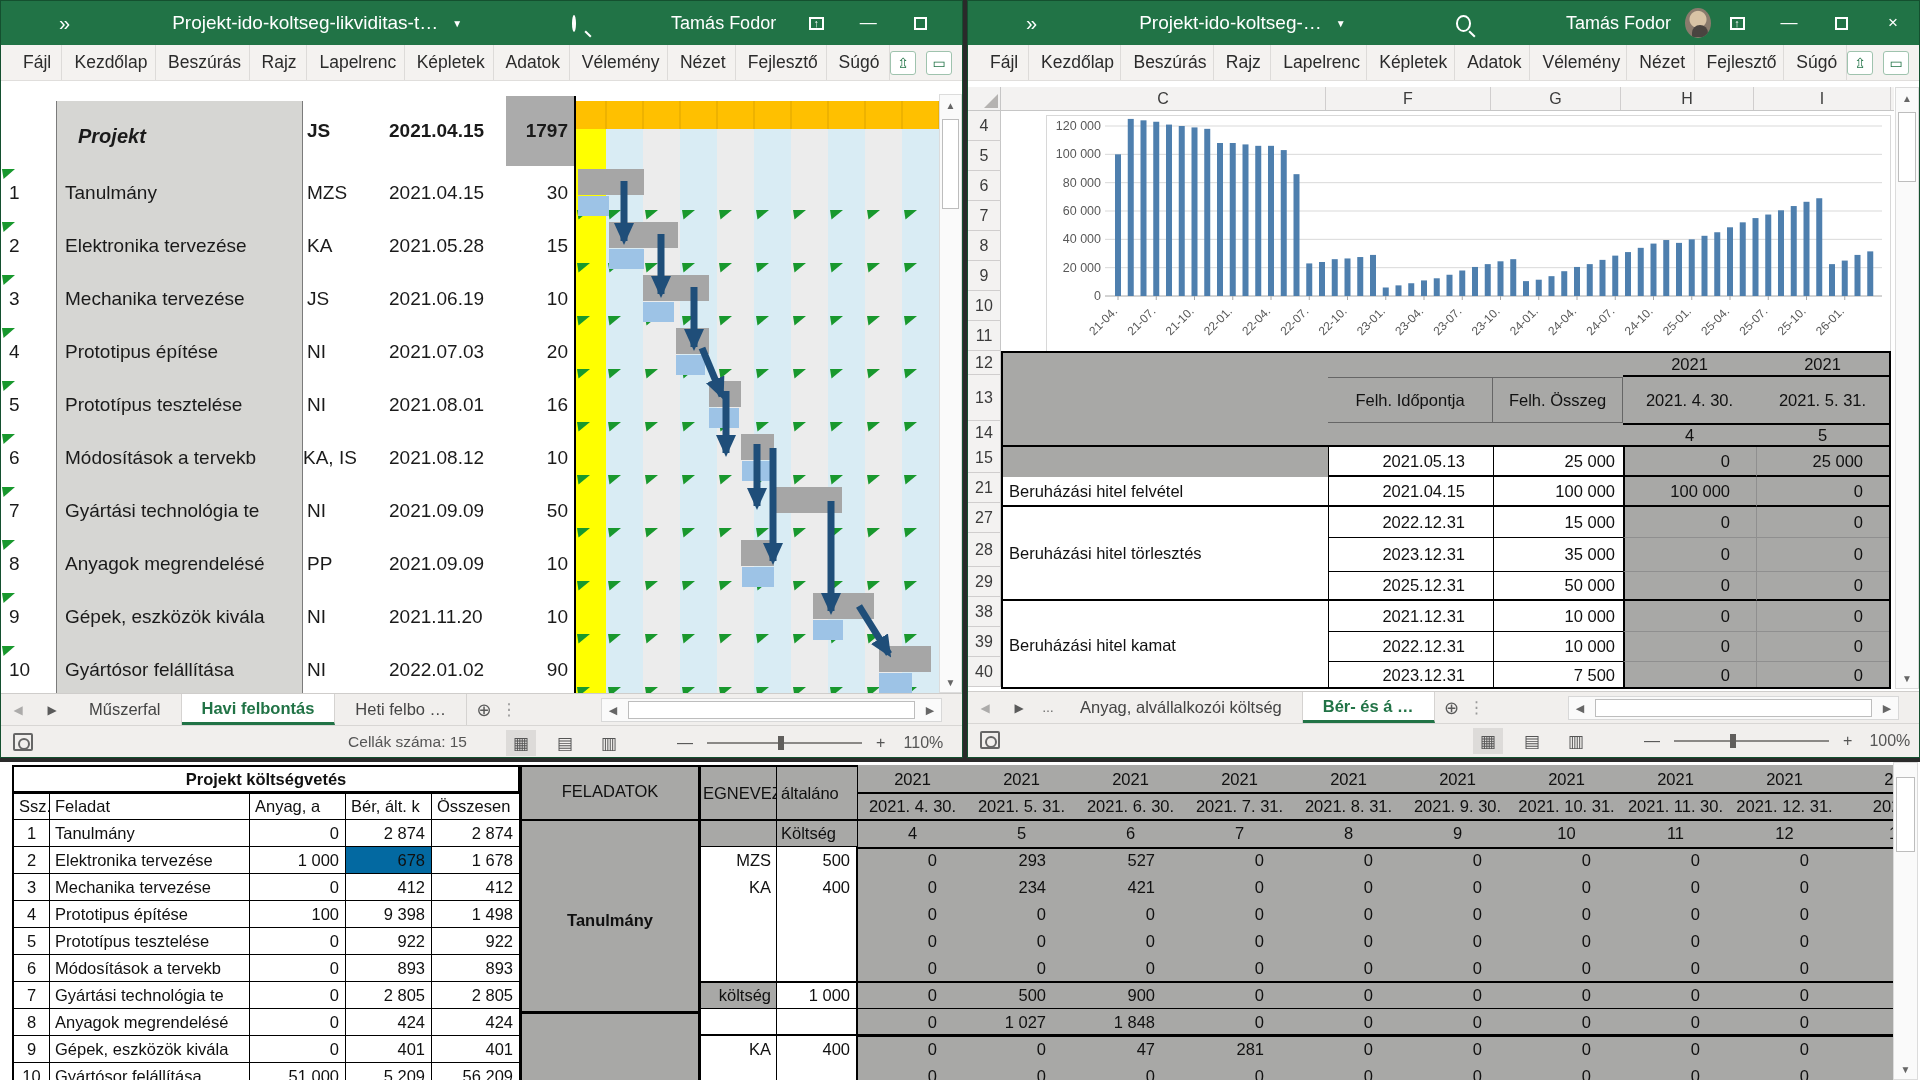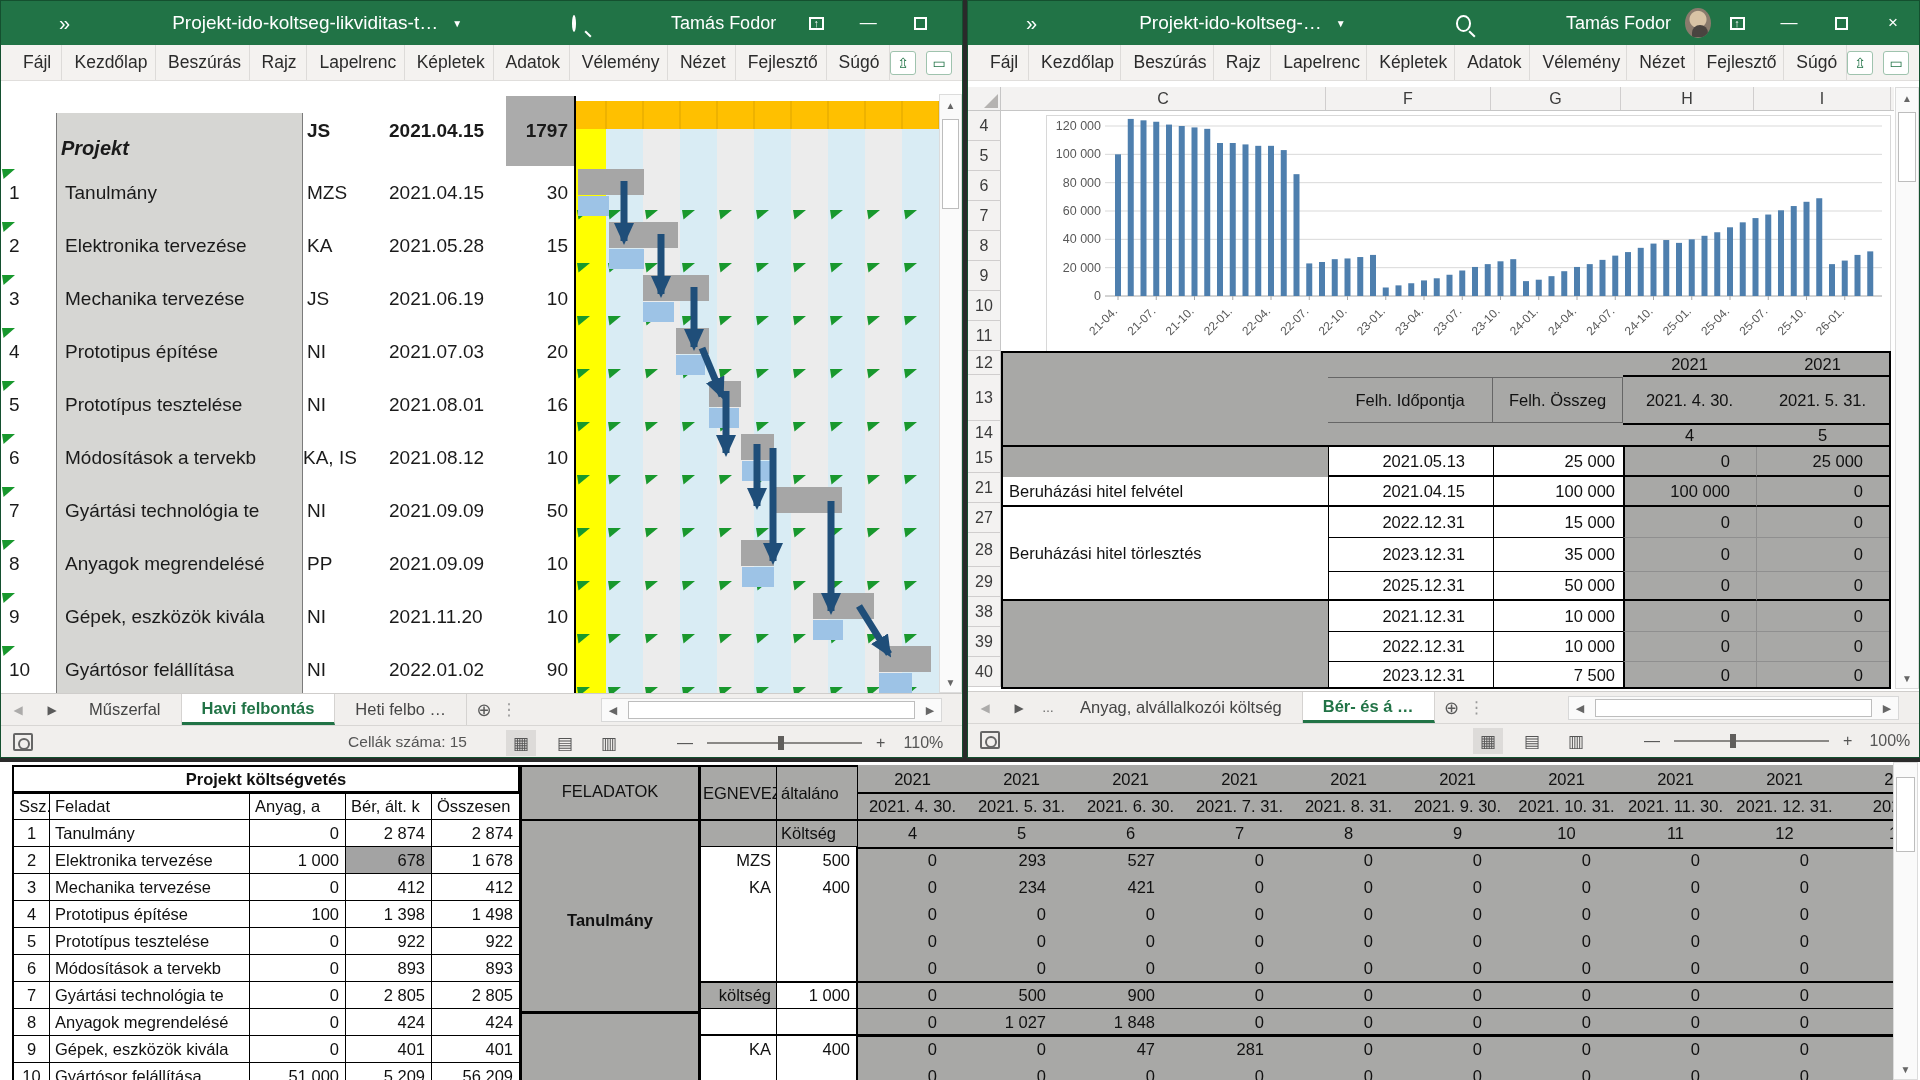--- a/index.html
+++ b/index.html
@@ -128,21 +128,21 @@
         <div class="menu-item">Vélemény</div>
         <div class="menu-item">Nézet</div>
         <div class="menu-item">Fejlesztő</div>
         <div class="menu-item">Súgó</div>
         <div class="mb-icons">
           <div class="share-icon">⇫</div>
           <div class="comment-icon">▭</div>
         </div>
       </nav>
     <div class="sheetL" id="sheetL">
-        <div class="lcell" style="left: 55px; top: 32px; width: 247px; height: 70px; background: rgb(214, 214, 211); border-left: 1px solid rgb(123, 123, 123); border-right: 1px solid rgb(123, 123, 123); padding-left: 4px; font-weight: bold; font-style: italic; font-size: 20px;">Projekt</div>
+        <div class="lcell" style="left: 55px; top: 20px; width: 247px; height: 70px; background: rgb(214, 214, 211); border-left: 1px solid rgb(123, 123, 123); border-right: 1px solid rgb(123, 123, 123); padding-left: 21px; font-weight: bold; font-style: italic; font-size: 20px;">Projekt</div>
         <div class="lcell" style="left: 302px; top: 15px; width: 86px; height: 70px; padding-left: 4px; font-weight: bold;">JS</div>
         <div class="lcell" style="left: 388px; top: 15px; width: 117px; height: 70px; font-weight: bold;">2021.04.15</div>
         <div class="lcell" style="left: 505px; top: 15px; width: 70px; height: 70px; background: rgb(171, 171, 171); justify-content: flex-end; padding-right: 6px; font-weight: bold; border-right: 2px solid rgb(0, 0, 0);">1797</div>
         <div class="lrow" style="top: 85px; height: 53px;">
           <div class="tri" style="left: 1px; top: 3px;"></div>
           <div class="lcell" style="left: 8px; top: 0px; width: 45px; height: 53px;">1</div>
           <div class="lcell" style="left: 55px; top: 0px; width: 247px; height: 53px; background: rgb(214, 214, 211); border-left: 1px solid rgb(123, 123, 123); border-right: 1px solid rgb(123, 123, 123); padding-left: 8px;">Tanulmány</div>
           <div class="lcell" style="left: 302px; top: 0px; width: 86px; height: 53px; padding-left: 4px;">MZS</div>
           <div class="lcell" style="left: 388px; top: 0px; width: 117px; height: 53px;">2021.04.15</div>
           <div class="lcell" style="left: 505px; top: 0px; width: 70px; height: 53px; justify-content: flex-end; padding-right: 6px; border-right: 2px solid rgb(0, 0, 0);">30</div>
@@ -610,20 +610,21 @@
           <div class="rtc" style="left: 620px; top: 154px; width: 133px; height: 30px; background: rgb(168, 168, 166); justify-content: flex-end; padding-right: 26px; border-left: 2px solid rgb(0, 0, 0);">0</div>
           <div class="rtc" style="left: 753px; top: 154px; width: 133px; height: 30px; background: rgb(168, 168, 166); justify-content: flex-end; padding-right: 26px; border-left: 1px solid rgb(143, 143, 143);">0</div>
           <div class="rtc" style="left: 325px; top: 184px; width: 165px; height: 34px; background: rgb(255, 255, 255); border-top: 1px solid rgb(0, 0, 0); justify-content: flex-end; padding-right: 28px; border-left: 1px solid rgb(0, 0, 0);">2023.12.31</div>
           <div class="rtc" style="left: 490px; top: 184px; width: 130px; height: 34px; background: rgb(255, 255, 255); border-top: 1px solid rgb(0, 0, 0); justify-content: flex-end; padding-right: 8px; border-left: 1px solid rgb(0, 0, 0);">35 000</div>
           <div class="rtc" style="left: 620px; top: 184px; width: 133px; height: 34px; background: rgb(168, 168, 166); border-top: 1px solid rgb(143, 143, 143); justify-content: flex-end; padding-right: 26px; border-left: 2px solid rgb(0, 0, 0);">0</div>
           <div class="rtc" style="left: 753px; top: 184px; width: 133px; height: 34px; background: rgb(168, 168, 166); border-top: 1px solid rgb(143, 143, 143); justify-content: flex-end; padding-right: 26px; border-left: 1px solid rgb(143, 143, 143);">0</div>
           <div class="rtc" style="left: 325px; top: 218px; width: 165px; height: 30px; background: rgb(255, 255, 255); border-top: 1px solid rgb(0, 0, 0); border-bottom: 2px solid rgb(0, 0, 0); justify-content: flex-end; padding-right: 28px; border-left: 1px solid rgb(0, 0, 0);">2025.12.31</div>
           <div class="rtc" style="left: 490px; top: 218px; width: 130px; height: 30px; background: rgb(255, 255, 255); border-top: 1px solid rgb(0, 0, 0); border-bottom: 2px solid rgb(0, 0, 0); justify-content: flex-end; padding-right: 8px; border-left: 1px solid rgb(0, 0, 0);">50 000</div>
           <div class="rtc" style="left: 620px; top: 218px; width: 133px; height: 30px; background: rgb(168, 168, 166); border-top: 1px solid rgb(143, 143, 143); border-bottom: 2px solid rgb(0, 0, 0); justify-content: flex-end; padding-right: 26px; border-left: 2px solid rgb(0, 0, 0);">0</div>
           <div class="rtc" style="left: 753px; top: 218px; width: 133px; height: 30px; background: rgb(168, 168, 166); border-top: 1px solid rgb(143, 143, 143); border-bottom: 2px solid rgb(0, 0, 0); justify-content: flex-end; padding-right: 26px; border-left: 1px solid rgb(143, 143, 143);">0</div>
+          <div class="rtc" style="left: 0px; top: 248px; width: 325px; height: 90px; background: rgb(255, 255, 255); border-bottom: 2px solid rgb(0, 0, 0); padding-left: 6px;">Beruházási hitel kamat</div>
           <div class="rtc" style="left: 325px; top: 248px; width: 165px; height: 30px; background: rgb(255, 255, 255); justify-content: flex-end; padding-right: 28px; border-left: 1px solid rgb(0, 0, 0);">2021.12.31</div>
           <div class="rtc" style="left: 490px; top: 248px; width: 130px; height: 30px; background: rgb(255, 255, 255); justify-content: flex-end; padding-right: 8px; border-left: 1px solid rgb(0, 0, 0);">10 000</div>
           <div class="rtc" style="left: 620px; top: 248px; width: 133px; height: 30px; background: rgb(168, 168, 166); justify-content: flex-end; padding-right: 26px; border-left: 2px solid rgb(0, 0, 0);">0</div>
           <div class="rtc" style="left: 753px; top: 248px; width: 133px; height: 30px; background: rgb(168, 168, 166); justify-content: flex-end; padding-right: 26px; border-left: 1px solid rgb(143, 143, 143);">0</div>
           <div class="rtc" style="left: 325px; top: 278px; width: 165px; height: 30px; background: rgb(255, 255, 255); border-top: 1px solid rgb(0, 0, 0); justify-content: flex-end; padding-right: 28px; border-left: 1px solid rgb(0, 0, 0);">2022.12.31</div>
           <div class="rtc" style="left: 490px; top: 278px; width: 130px; height: 30px; background: rgb(255, 255, 255); border-top: 1px solid rgb(0, 0, 0); justify-content: flex-end; padding-right: 8px; border-left: 1px solid rgb(0, 0, 0);">10 000</div>
           <div class="rtc" style="left: 620px; top: 278px; width: 133px; height: 30px; background: rgb(168, 168, 166); border-top: 1px solid rgb(143, 143, 143); justify-content: flex-end; padding-right: 26px; border-left: 2px solid rgb(0, 0, 0);">0</div>
           <div class="rtc" style="left: 753px; top: 278px; width: 133px; height: 30px; background: rgb(168, 168, 166); border-top: 1px solid rgb(143, 143, 143); justify-content: flex-end; padding-right: 26px; border-left: 1px solid rgb(143, 143, 143);">0</div>
           <div class="rtc" style="left: 325px; top: 308px; width: 165px; height: 30px; background: rgb(255, 255, 255); border-top: 1px solid rgb(0, 0, 0); border-bottom: 2px solid rgb(0, 0, 0); justify-content: flex-end; padding-right: 28px; border-left: 1px solid rgb(0, 0, 0);">2023.12.31</div>
           <div class="rtc" style="left: 490px; top: 308px; width: 130px; height: 30px; background: rgb(255, 255, 255); border-top: 1px solid rgb(0, 0, 0); border-bottom: 2px solid rgb(0, 0, 0); justify-content: flex-end; padding-right: 8px; border-left: 1px solid rgb(0, 0, 0);">7 500</div>
@@ -687,31 +688,31 @@
       <div class="bc" style="left: 346px; top: 31px; width: 86px; height: 27px; border-width: 1px 1px 1px 0px; border-style: solid; border-color: rgb(0, 0, 0); border-image: initial; padding-left: 5px; background: rgb(255, 255, 255);">Bér, ált. k</div>
       <div class="bc" style="left: 432px; top: 31px; width: 88px; height: 27px; border-width: 1px 1px 1px 0px; border-style: solid; border-color: rgb(0, 0, 0); border-image: initial; padding-left: 5px; background: rgb(255, 255, 255);">Összesen</div>
       <div class="bc" style="left: 12px; top: 58px; width: 38px; height: 27px; border-right: 1px solid rgb(0, 0, 0); border-bottom: 1px solid rgb(0, 0, 0); border-image: initial; border-left: 2px solid rgb(0, 0, 0); border-top: none; justify-content: center; background: rgb(255, 255, 255);">1</div>
       <div class="bc" style="left: 50px; top: 58px; width: 200px; height: 27px; border-right: 1px solid rgb(0, 0, 0); border-bottom: 1px solid rgb(0, 0, 0); border-image: initial; border-top: none; border-left: none; padding-left: 5px; background: rgb(255, 255, 255);">Tanulmány</div>
       <div class="bc" style="left: 250px; top: 58px; width: 96px; height: 27px; border-right: 1px solid rgb(0, 0, 0); border-bottom: 1px solid rgb(0, 0, 0); border-image: initial; border-top: none; border-left: none; justify-content: flex-end; padding-right: 6px; background: rgb(255, 255, 255);">0</div>
       <div class="bc" style="left: 346px; top: 58px; width: 86px; height: 27px; border-right: 1px solid rgb(0, 0, 0); border-bottom: 1px solid rgb(0, 0, 0); border-image: initial; border-top: none; border-left: none; justify-content: flex-end; padding-right: 6px; background: rgb(255, 255, 255);">2 874</div>
       <div class="bc" style="left: 432px; top: 58px; width: 88px; height: 27px; border-right: 1px solid rgb(0, 0, 0); border-bottom: 1px solid rgb(0, 0, 0); border-image: initial; border-top: none; border-left: none; justify-content: flex-end; padding-right: 6px; background: rgb(255, 255, 255);">2 874</div>
       <div class="bc" style="left: 12px; top: 85px; width: 38px; height: 27px; border-right: 1px solid rgb(0, 0, 0); border-bottom: 1px solid rgb(0, 0, 0); border-image: initial; border-left: 2px solid rgb(0, 0, 0); border-top: none; justify-content: center; background: rgb(255, 255, 255);">2</div>
       <div class="bc" style="left: 50px; top: 85px; width: 200px; height: 27px; border-right: 1px solid rgb(0, 0, 0); border-bottom: 1px solid rgb(0, 0, 0); border-image: initial; border-top: none; border-left: none; padding-left: 5px; background: rgb(255, 255, 255);">Elektronika tervezése</div>
       <div class="bc" style="left: 250px; top: 85px; width: 96px; height: 27px; border-right: 1px solid rgb(0, 0, 0); border-bottom: 1px solid rgb(0, 0, 0); border-image: initial; border-top: none; border-left: none; justify-content: flex-end; padding-right: 6px; background: rgb(255, 255, 255);">1 000</div>
-      <div class="bc" style="left: 346px; top: 85px; width: 86px; height: 27px; border-right: 1px solid rgb(0, 0, 0); border-bottom: 1px solid rgb(0, 0, 0); border-image: initial; border-top: none; border-left: none; justify-content: flex-end; padding-right: 6px; background: #a3a3a3;">678</div>
+      <div class="bc" style="left: 346px; top: 85px; width: 86px; height: 27px; border-right: 1px solid rgb(0, 0, 0); border-bottom: 1px solid rgb(0, 0, 0); border-image: initial; border-top: none; border-left: none; justify-content: flex-end; padding-right: 6px; background: #0369a1;">678</div>
       <div class="bc" style="left: 432px; top: 85px; width: 88px; height: 27px; border-right: 1px solid rgb(0, 0, 0); border-bottom: 1px solid rgb(0, 0, 0); border-image: initial; border-top: none; border-left: none; justify-content: flex-end; padding-right: 6px; background: rgb(255, 255, 255);">1 678</div>
       <div class="bc" style="left: 12px; top: 112px; width: 38px; height: 27px; border-right: 1px solid rgb(0, 0, 0); border-bottom: 1px solid rgb(0, 0, 0); border-image: initial; border-left: 2px solid rgb(0, 0, 0); border-top: none; justify-content: center; background: rgb(255, 255, 255);">3</div>
       <div class="bc" style="left: 50px; top: 112px; width: 200px; height: 27px; border-right: 1px solid rgb(0, 0, 0); border-bottom: 1px solid rgb(0, 0, 0); border-image: initial; border-top: none; border-left: none; padding-left: 5px; background: rgb(255, 255, 255);">Mechanika tervezése</div>
       <div class="bc" style="left: 250px; top: 112px; width: 96px; height: 27px; border-right: 1px solid rgb(0, 0, 0); border-bottom: 1px solid rgb(0, 0, 0); border-image: initial; border-top: none; border-left: none; justify-content: flex-end; padding-right: 6px; background: rgb(255, 255, 255);">0</div>
       <div class="bc" style="left: 346px; top: 112px; width: 86px; height: 27px; border-right: 1px solid rgb(0, 0, 0); border-bottom: 1px solid rgb(0, 0, 0); border-image: initial; border-top: none; border-left: none; justify-content: flex-end; padding-right: 6px; background: rgb(255, 255, 255);">412</div>
       <div class="bc" style="left: 432px; top: 112px; width: 88px; height: 27px; border-right: 1px solid rgb(0, 0, 0); border-bottom: 1px solid rgb(0, 0, 0); border-image: initial; border-top: none; border-left: none; justify-content: flex-end; padding-right: 6px; background: rgb(255, 255, 255);">412</div>
       <div class="bc" style="left: 12px; top: 139px; width: 38px; height: 27px; border-right: 1px solid rgb(0, 0, 0); border-bottom: 1px solid rgb(0, 0, 0); border-image: initial; border-left: 2px solid rgb(0, 0, 0); border-top: none; justify-content: center; background: rgb(255, 255, 255);">4</div>
       <div class="bc" style="left: 50px; top: 139px; width: 200px; height: 27px; border-right: 1px solid rgb(0, 0, 0); border-bottom: 1px solid rgb(0, 0, 0); border-image: initial; border-top: none; border-left: none; padding-left: 5px; background: rgb(255, 255, 255);">Prototipus építése</div>
       <div class="bc" style="left: 250px; top: 139px; width: 96px; height: 27px; border-right: 1px solid rgb(0, 0, 0); border-bottom: 1px solid rgb(0, 0, 0); border-image: initial; border-top: none; border-left: none; justify-content: flex-end; padding-right: 6px; background: rgb(255, 255, 255);">100</div>
-      <div class="bc" style="left: 346px; top: 139px; width: 86px; height: 27px; border-right: 1px solid rgb(0, 0, 0); border-bottom: 1px solid rgb(0, 0, 0); border-image: initial; border-top: none; border-left: none; justify-content: flex-end; padding-right: 6px; background: rgb(255, 255, 255);">1 398</div>
+      <div class="bc" style="left: 346px; top: 139px; width: 86px; height: 27px; border-right: 1px solid rgb(0, 0, 0); border-bottom: 1px solid rgb(0, 0, 0); border-image: initial; border-top: none; border-left: none; justify-content: flex-end; padding-right: 6px; background: rgb(255, 255, 255);">9 398</div>
       <div class="bc" style="left: 432px; top: 139px; width: 88px; height: 27px; border-right: 1px solid rgb(0, 0, 0); border-bottom: 1px solid rgb(0, 0, 0); border-image: initial; border-top: none; border-left: none; justify-content: flex-end; padding-right: 6px; background: rgb(255, 255, 255);">1 498</div>
       <div class="bc" style="left: 12px; top: 166px; width: 38px; height: 27px; border-right: 1px solid rgb(0, 0, 0); border-bottom: 1px solid rgb(0, 0, 0); border-image: initial; border-left: 2px solid rgb(0, 0, 0); border-top: none; justify-content: center; background: rgb(255, 255, 255);">5</div>
       <div class="bc" style="left: 50px; top: 166px; width: 200px; height: 27px; border-right: 1px solid rgb(0, 0, 0); border-bottom: 1px solid rgb(0, 0, 0); border-image: initial; border-top: none; border-left: none; padding-left: 5px; background: rgb(255, 255, 255);">Prototípus tesztelése</div>
       <div class="bc" style="left: 250px; top: 166px; width: 96px; height: 27px; border-right: 1px solid rgb(0, 0, 0); border-bottom: 1px solid rgb(0, 0, 0); border-image: initial; border-top: none; border-left: none; justify-content: flex-end; padding-right: 6px; background: rgb(255, 255, 255);">0</div>
       <div class="bc" style="left: 346px; top: 166px; width: 86px; height: 27px; border-right: 1px solid rgb(0, 0, 0); border-bottom: 1px solid rgb(0, 0, 0); border-image: initial; border-top: none; border-left: none; justify-content: flex-end; padding-right: 6px; background: rgb(255, 255, 255);">922</div>
       <div class="bc" style="left: 432px; top: 166px; width: 88px; height: 27px; border-right: 1px solid rgb(0, 0, 0); border-bottom: 1px solid rgb(0, 0, 0); border-image: initial; border-top: none; border-left: none; justify-content: flex-end; padding-right: 6px; background: rgb(255, 255, 255);">922</div>
       <div class="bc" style="left: 12px; top: 193px; width: 38px; height: 27px; border-right: 1px solid rgb(0, 0, 0); border-bottom: 1px solid rgb(0, 0, 0); border-image: initial; border-left: 2px solid rgb(0, 0, 0); border-top: none; justify-content: center; background: rgb(255, 255, 255);">6</div>
       <div class="bc" style="left: 50px; top: 193px; width: 200px; height: 27px; border-right: 1px solid rgb(0, 0, 0); border-bottom: 1px solid rgb(0, 0, 0); border-image: initial; border-top: none; border-left: none; padding-left: 5px; background: rgb(255, 255, 255);">Módosítások a tervekb</div>
       <div class="bc" style="left: 250px; top: 193px; width: 96px; height: 27px; border-right: 1px solid rgb(0, 0, 0); border-bottom: 1px solid rgb(0, 0, 0); border-image: initial; border-top: none; border-left: none; justify-content: flex-end; padding-right: 6px; background: rgb(255, 255, 255);">0</div>
       <div class="bc" style="left: 346px; top: 193px; width: 86px; height: 27px; border-right: 1px solid rgb(0, 0, 0); border-bottom: 1px solid rgb(0, 0, 0); border-image: initial; border-top: none; border-left: none; justify-content: flex-end; padding-right: 6px; background: rgb(255, 255, 255);">893</div>

